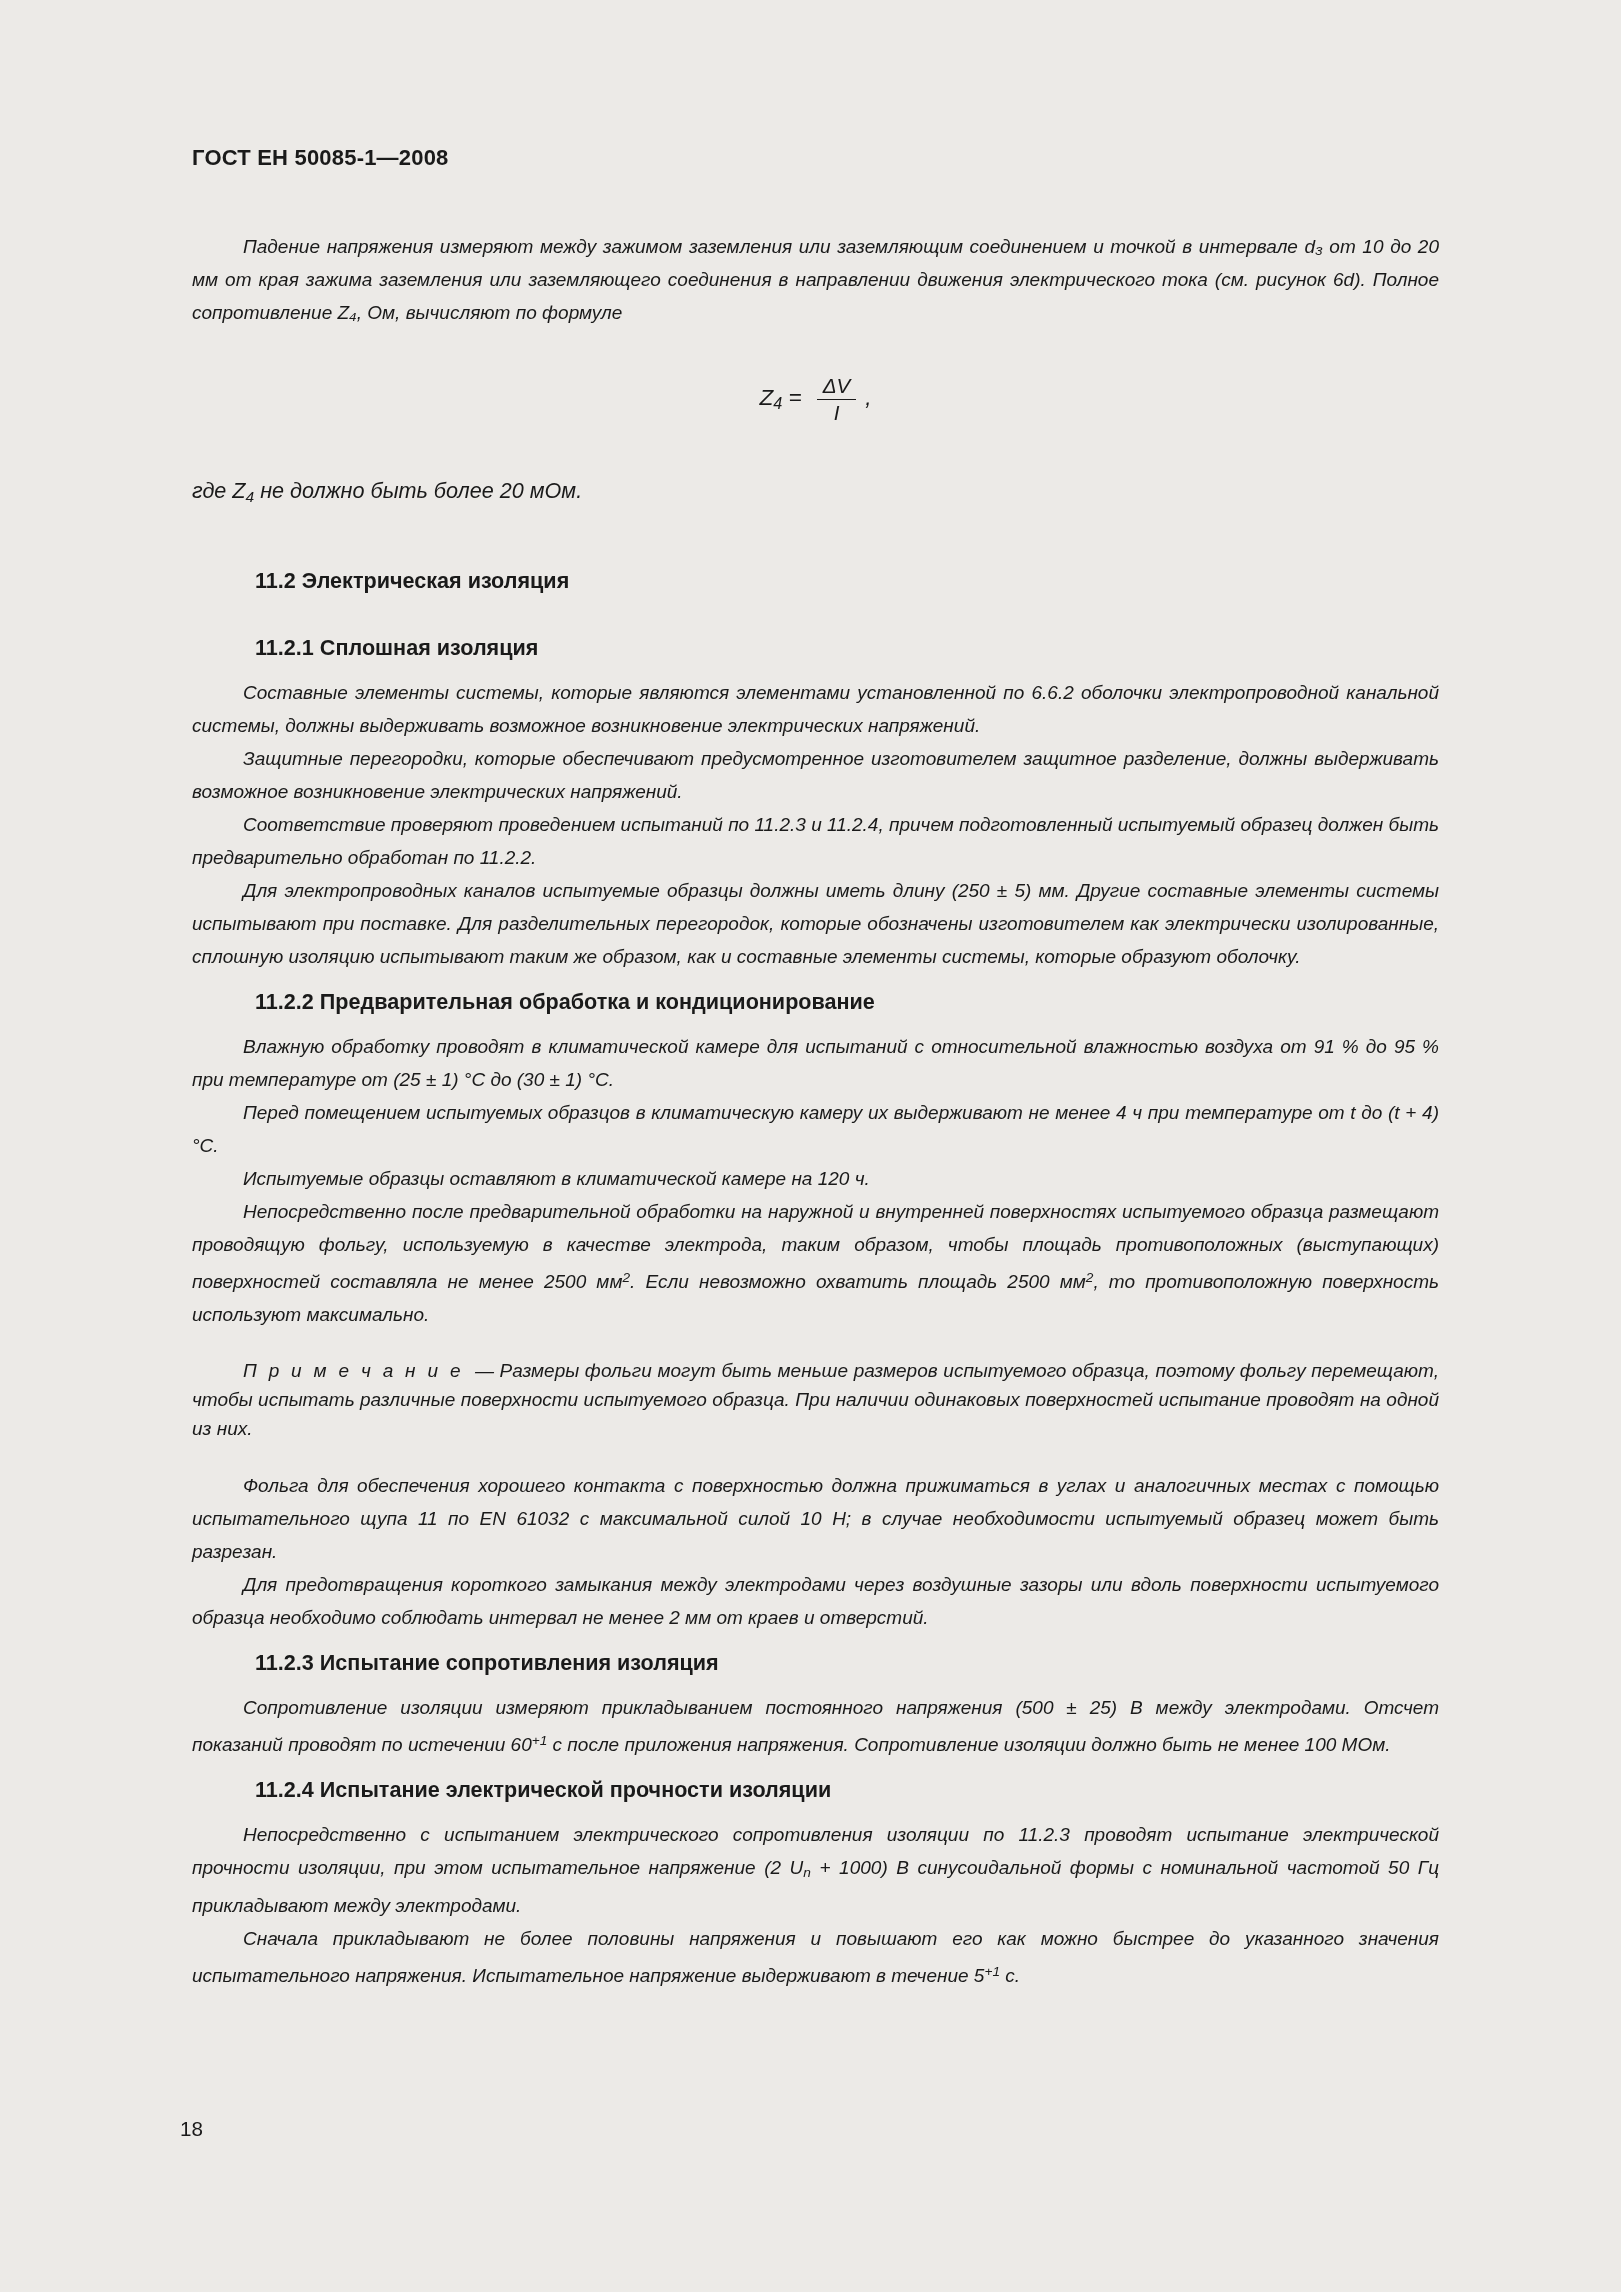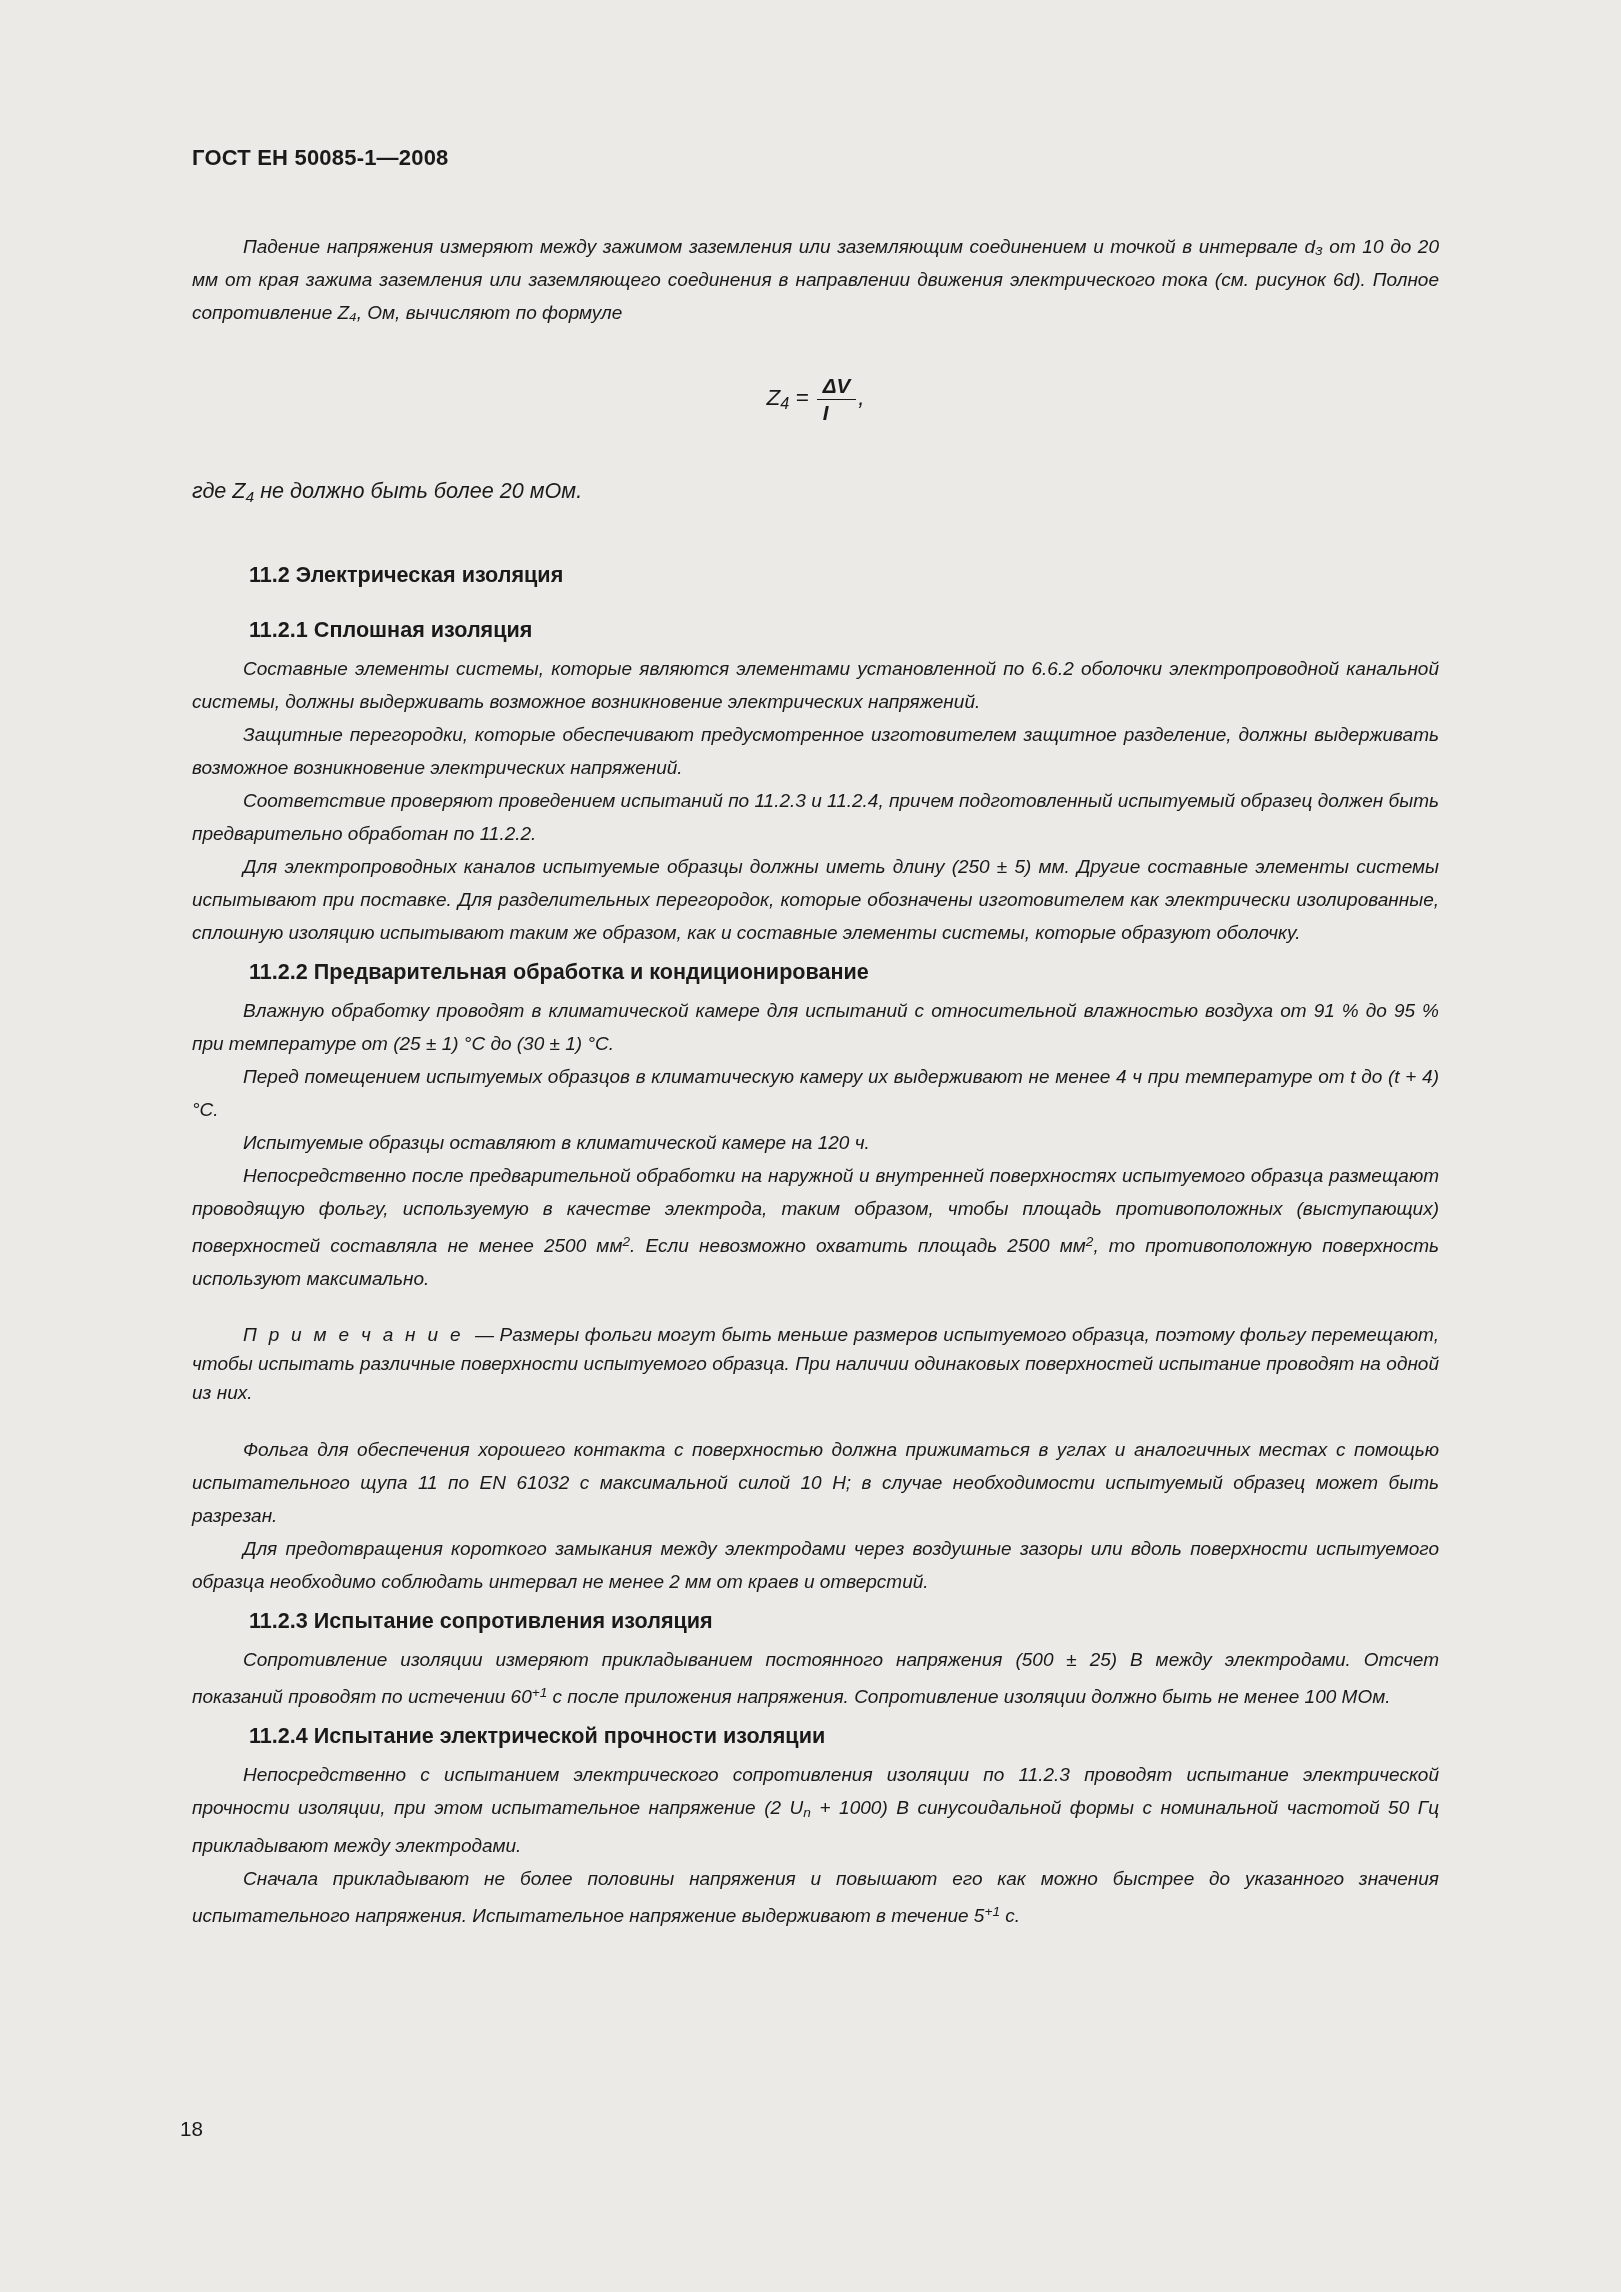--- a/index.html
+++ b/index.html
@@ -34,42 +34,41 @@
     font-size: 19px;
     line-height: 33px;
     font-style: italic;
     text-align: justify;
     text-justify: inter-word;
   }
   p.indent {
     text-indent: 51px;
   }
   h3 {
-    margin: 6px;
+    margin: 12px;
     font-size: 21.6px;
     font-weight: bold;
     font-style: normal;
     line-height: 33px;
     text-indent: 51px;
   }
   .gap-sm { height: 9.8px; }
   .gap-md { height: 25.5px; }
   .gap-lg { height: 39px; }
   .formula {
     text-align: center;
     font-style: italic;
     font-size: 22.5px;
     margin: 45px 0 49px 0;
   }
   .frac {
     display: inline-block;
     vertical-align: middle;
-    text-align: left;
-    margin: 0 2px;
-    font-weight: bold;
+    text-align: center;
+    margin: 0 9px;
   }
   .frac .num {
     display: block;
     padding: 0 5.9px 1px 5.9px;
     border-bottom: 1.4px solid #1a1a1a;
     font-size: 20.6px;
   }
   .frac .den {
     display: block;
     padding: 1px 5.9px 0 5.9px;

